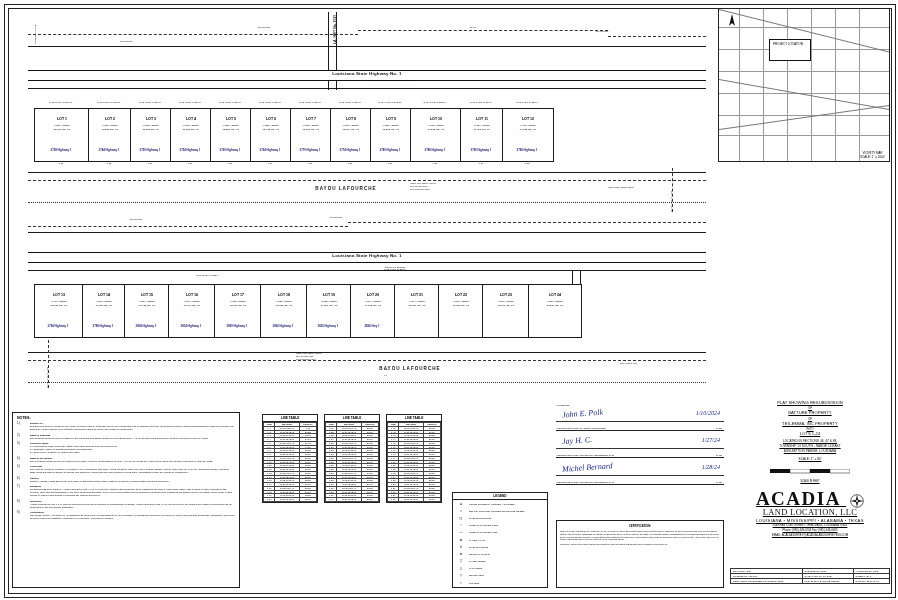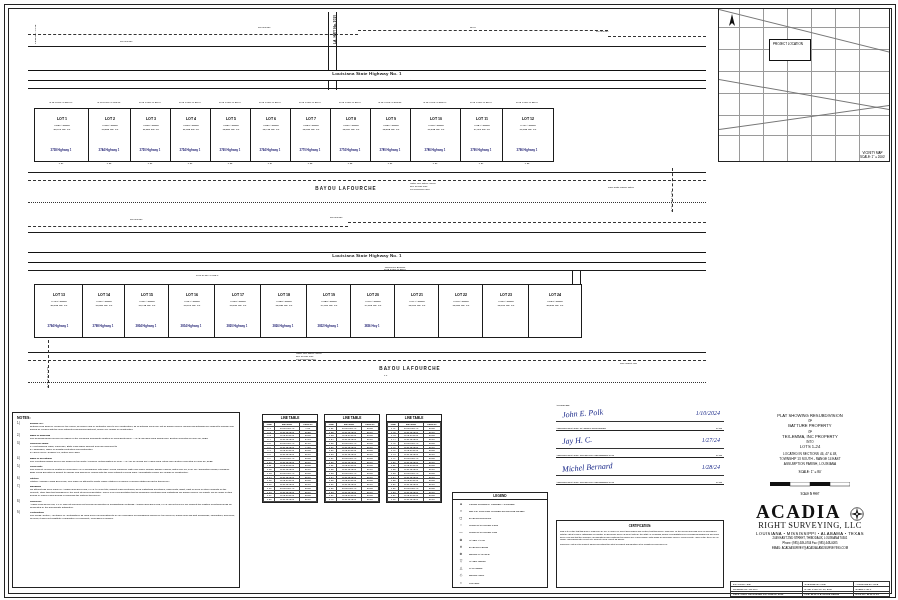--- a/index.html
+++ b/index.html
@@ -64,21 +64,21 @@
   #appr{position:absolute;left:556px;top:404px;width:168px;height:110px;box-sizing:border-box;}
   .apr{position:relative;height:26px;border-bottom:1px solid #222;}
   .apr .lbl{position:absolute;left:0;top:0;font-size:2.4px;}
   .apr .sig{position:absolute;left:6px;top:5px;font-family:"Liberation Serif",serif;font-size:8px;font-style:italic;color:#1b2a8a;transform:rotate(-4deg);}
   .apr .date{position:absolute;right:4px;top:6px;font-family:"Liberation Serif",serif;font-size:6px;font-style:italic;color:#1b2a8a;}
   .apr .under{position:absolute;left:0;right:0;bottom:8px;border-bottom:.7px solid #333;}
   .apr .cap2{position:absolute;left:0;bottom:1px;font-size:2.2px;}
   .apr .cap3{position:absolute;right:2px;bottom:1px;font-size:2.2px;}
 
   
-  #title{position:absolute;left:730px;top:413px;width:160px;height:184px;box-sizing:border-box;}
+  #title{position:absolute;left:730px;top:400px;width:160px;height:184px;box-sizing:border-box;text-decoration:underline;}
   #title .tline{text-align:center;font-size:4.2px;line-height:1.45;color:#111;}
   #title .scale{text-align:center;font-size:3.2px;margin-top:4px;}
   #logo{margin-top:6px;text-align:center;}
   #logo .acadia{font-family:"Liberation Serif",serif;font-size:19px;font-weight:bold;letter-spacing:1.5px;color:#111;line-height:1;}
   #logo .sub{font-family:"Liberation Serif",serif;font-size:8.4px;letter-spacing:.4px;color:#111;}
   #logo .states{font-size:4.2px;letter-spacing:.4px;margin-top:1px;}
   #logo .addr2{font-size:2.8px;line-height:1.3;margin-top:1px;}
   .compass{display:inline-block;width:14px;height:14px;vertical-align:middle;margin-left:4px;}
   #tb-table{position:absolute;left:0;bottom:0;width:160px;border-collapse:collapse;}
   #tb-table td{border:.6px solid #333;font-size:2.3px;padding:1px 2px;}
@@ -860,21 +860,21 @@
       <div class="acadia">
         <span>ACADIA</span>
         <svg class="compass" viewBox="0 0 20 20">
           <circle cx="10" cy="10" r="9" fill="none" stroke="#111" stroke-width="1"></circle>
           <polygon points="10,1 12,10 10,8 8,10" fill="#111"></polygon>
           <polygon points="10,19 12,10 10,12 8,10" fill="#111"></polygon>
           <polygon points="1,10 10,12 8,10 10,8" fill="#111"></polygon>
           <polygon points="19,10 10,12 12,10 10,8" fill="#111"></polygon>
         </svg>
       </div>
-      <div class="sub">RIGHT SURVEYING, LLC</div>
+      <div class="sub">LAND LOCATION, LLC</div>
       <div class="states">LOUISIANA • MISSISSIPPI • ALABAMA • TEXAS</div>
       <div class="addr2">2049 EAST 2ND STREET, THIBODAUX, LOUISIANA 70301</div>
       <div class="addr2">Phone: (985) 449-0704   Fax: (985) 448-0085</div>
       <div class="addr2">EMAIL: ACADIASURVEY@ACADIALANDSURVEYING.COM</div>
     </div>
 
     <table id="tb-table">
         <tbody id="tb-rows">
           <tr>
             <td>DRAWN BY: JPB</td>

